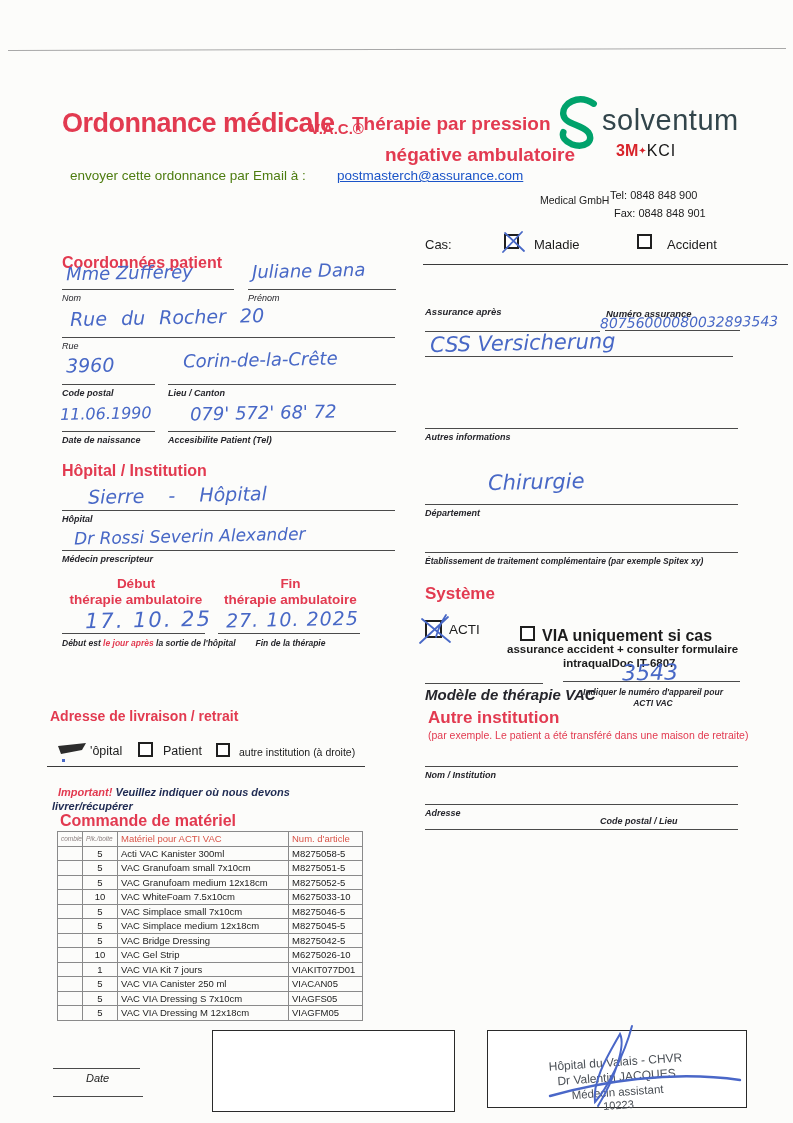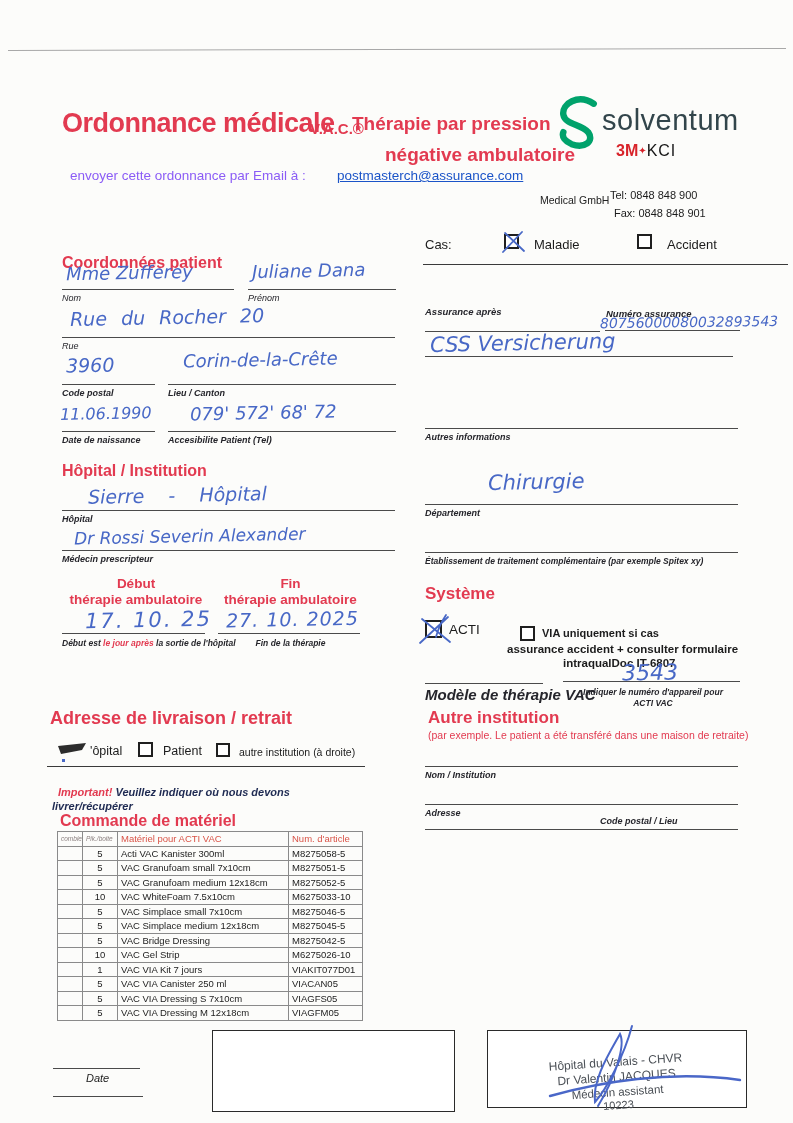--- a/index.html
+++ b/index.html
@@ -42,21 +42,21 @@
   <div class="abs" style="left:556px;top:96px;">
     <svg width="46" height="54" viewBox="0 0 50 58">
       <path d="M41 8 C24 -3 6 8 8 20 C10 31 28 30 35 39 C42 49 31 57 17 52 C10 49 6 44 8 39" fill="none" stroke="#00a26b" stroke-width="7" stroke-linecap="round"></path>
     </svg>
   </div>
   <div class="abs" style="left:602px;top:104px;font-size:29px;color:#32454b;letter-spacing:0.5px;">solventum</div>
   <div class="abs" style="left:616px;top:142px;font-size:16px;">
     <span style="color:#d8232a;font-weight:900;">3M</span><span style="color:#d8232a;font-size:10px;vertical-align:2px;">✦</span><span style="color:#151515;letter-spacing:1px;">KCI</span>
   </div>
 
-  <div class="abs" style="left:70px;top:168px;font-size:13.5px;color:#8b5cf6;">envoyer cette ordonnance par Email à :</div>
+  <div class="abs" style="left:70px;top:168px;font-size:13.5px;color:#4d7c0f;">envoyer cette ordonnance par Email à :</div>
   <a href="#" class="abs" style="left:337px;top:168px;font-size:13.5px;color:#1b54c8;text-decoration:underline;">postmasterch@assurance.com</a>
 
   <div class="abs" style="left:540px;top:194px;font-size:10.5px;color:#222;">Medical GmbH</div>
   <div class="abs" style="left:610px;top:189px;font-size:11px;">Tel: 0848 848 900</div>
   <div class="abs" style="left:614px;top:207px;font-size:11px;">Fax: 0848 848 901</div>
 
   <div class="abs" style="left:425px;top:237px;font-size:13px;">Cas:</div>
   <div class="cb" style="left:504px;top:234px;"></div>
   <svg class="abs" style="left:498px;top:227px;" width="30" height="28">
     <path d="M5 25 L24 5 M7 6 L26 24" stroke="#4868c6" stroke-width="1.8" fill="none" stroke-linecap="round"></path>
@@ -127,31 +127,31 @@
   <div class="abs note" style="left:62px;top:638px;"><span>Début est </span><span class="red">le jour après</span><span> la sortie de l'hôpital</span></div>
   <div class="abs note" style="left:218px;top:638px;width:145px;text-align:center;">Fin de la thérapie</div>
 
   <div class="abs rh" style="left:425px;top:584px;font-size:17px;">Système</div>
   <div class="cb" style="left:425px;top:620px;width:17px;height:18px;"></div>
   <svg class="abs" style="left:416px;top:611px;" width="38" height="36">
     <path d="M4 32 L32 6 M6 8 L34 31 M30 4 C26 10 22 18 20 26" stroke="#4868c6" stroke-width="1.8" fill="none" stroke-linecap="round"></path>
   </svg>
   <div class="abs" style="left:449px;top:622px;font-size:13.5px;">ACTI</div>
   <div class="cb" style="left:520px;top:626px;"></div>
-  <div class="abs" style="left:542px;top:627px;font-size:11px;font-weight:bold;">VIA uniquement si cas</div>
+  <div class="abs" style="left:542px;top:627px;font-size:16px;font-weight:bold;">VIA uniquement si cas</div>
   <div class="abs" style="left:507px;top:643px;font-size:11.5px;font-weight:bold;">assurance accident + consulter formulaire</div>
   <div class="abs" style="left:563px;top:657px;font-size:11.5px;font-weight:bold;">intraqualDoc IT-6807</div>
   <div class="hw" style="left:622px;top:660px;font-size:22px;">3543</div>
   <div class="line" style="left:425px;top:683px;width:118px;"></div>
   <div class="line" style="left:563px;top:681px;width:177px;"></div>
   <div class="lbl" style="left:425px;top:686px;font-size:15px;">Modèle de thérapie VAC</div>
   <div class="lbl" style="left:568px;top:687px;width:170px;text-align:center;font-size:8.5px;">Indiquer le numéro d'appareil pour</div>
   <div class="lbl" style="left:568px;top:698px;width:170px;text-align:center;font-size:8.5px;">ACTI VAC</div>
 
-  <div class="abs rh" style="left:50px;top:708px;font-size:18px;">Adresse de livraison / retrait</div>
+  <div class="abs rh" style="left:50px;top:708px;font-size:14px;">Adresse de livraison / retrait</div>
   <svg class="abs" style="left:56px;top:742px;" width="32" height="20">
     <path d="M2 4 L30 1 L26 8 L5 12 Z" fill="#2c2c2c"></path>
     <rect x="6" y="17" width="3" height="3" fill="#4868c6"></rect>
   </svg>
   <div class="abs" style="left:90px;top:744px;font-size:12.5px;">'ôpital</div>
   <div class="cb" style="left:138px;top:742px;"></div>
   <div class="abs" style="left:163px;top:744px;font-size:12.5px;">Patient</div>
   <div class="cb" style="left:216px;top:743px;width:14px;height:14px;"></div>
   <div class="abs" style="left:239px;top:746px;font-size:10.5px;">autre institution (à droite)</div>
   <div class="line2" style="left:47px;top:766px;width:318px;"></div>

